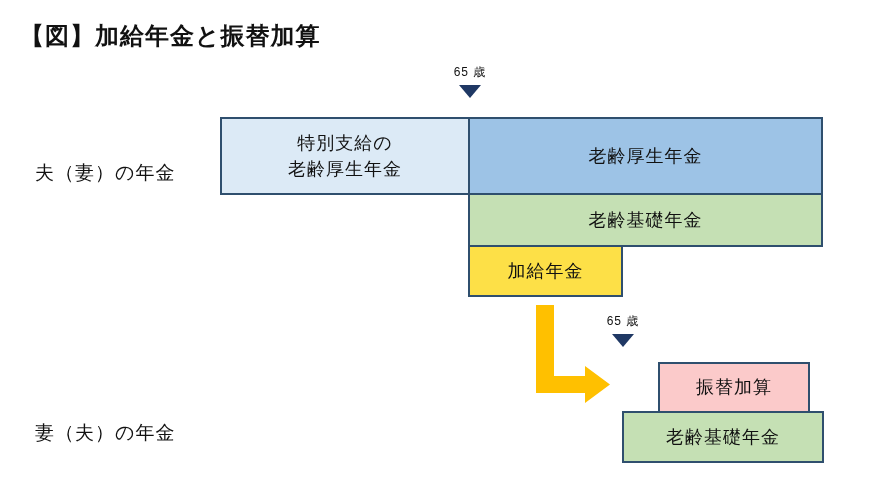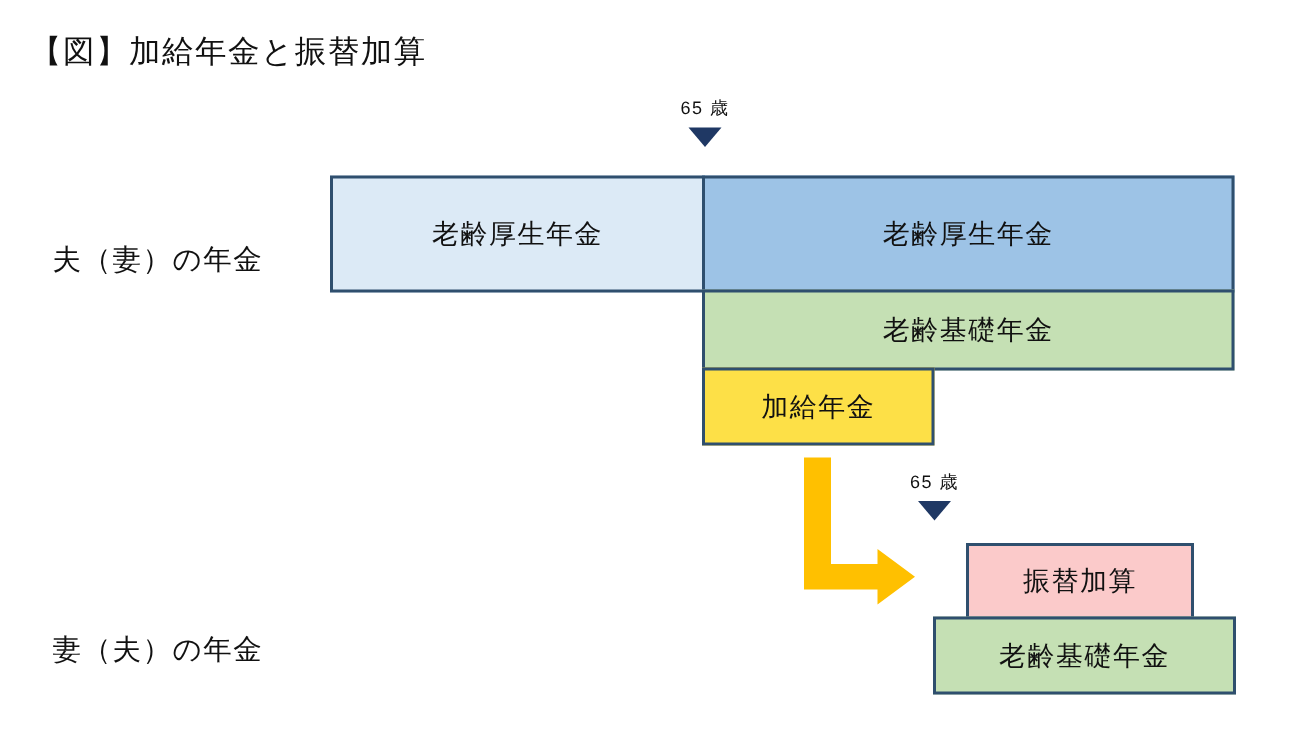--- a/index.html
+++ b/index.html
@@ -6,21 +6,21 @@
   .canvas{
     position:relative;
     width:870px;height:501px;
     background:#ffffff;
     font-family:"Liberation Sans","DejaVu Sans",sans-serif;
     color:#111111;
     overflow:hidden;
   }
   .title{
     position:absolute;left:20px;top:20px;
-    font-size:21px;font-weight:400;margin:0;
+    font-size:24px;font-weight:700;margin:0;
     letter-spacing:1px;
     text-align:right;
   }
   .row-label{
     position:absolute;left:35px;
     font-size:19px;letter-spacing:1px;margin-top:14px;
   }
   .row-label.husband{top:146px;}
   .row-label.wife{top:406px;}
 
@@ -31,21 +31,21 @@
     flex-direction:column;
     font-size:18px;letter-spacing:1px;
     box-sizing:border-box;
     text-align:center;
     line-height:1.45;
   }
   .box.special   {left:220px;top:117px;width:250px;height:78px;background:#dceaf6;}
   .box.kosei     {left:468px;top:117px;width:355px;height:78px;background:#9dc3e6;}
   .box.kiso-top  {left:468px;top:193px;width:355px;height:54px;background:#c5e0b4;}
   .box.kakyu     {left:468px;top:245px;width:155px;height:52px;background:#fde047;}
-  .box.furikae   {left:644px;top:362px;width:152px;height:51px;background:#fbcaca;}
+  .box.furikae   {left:658px;top:362px;width:152px;height:51px;background:#fbcaca;}
   .box.kiso-bot  {left:622px;top:411px;width:202px;height:52px;background:#c5e0b4;}
 
   .age-marker{
     position:absolute;width:90px;
     display:flex;flex-direction:column;align-items:center;
   }
   .age-marker.first{left:425px;top:64px;}
   .age-marker.second{left:578px;top:313px;}
   .age-text{font-size:12px;letter-spacing:1px;}
   .tri{
@@ -70,20 +70,21 @@
     <span class="age-text">65 歳</span>
     <span class="tri"></span>
   </div>
 
   <div class="age-marker second">
     <span class="age-text">65 歳</span>
     <span class="tri"></span>
   </div>
 
   <div class="box special">
+    <span>特別支給の</span>
     <span>老齢厚生年金</span>
   </div>
 
   <div class="box kosei">
     <span>老齢厚生年金</span>
   </div>
 
   <div class="box kiso-top">
     <span>老齢基礎年金</span>
   </div>

